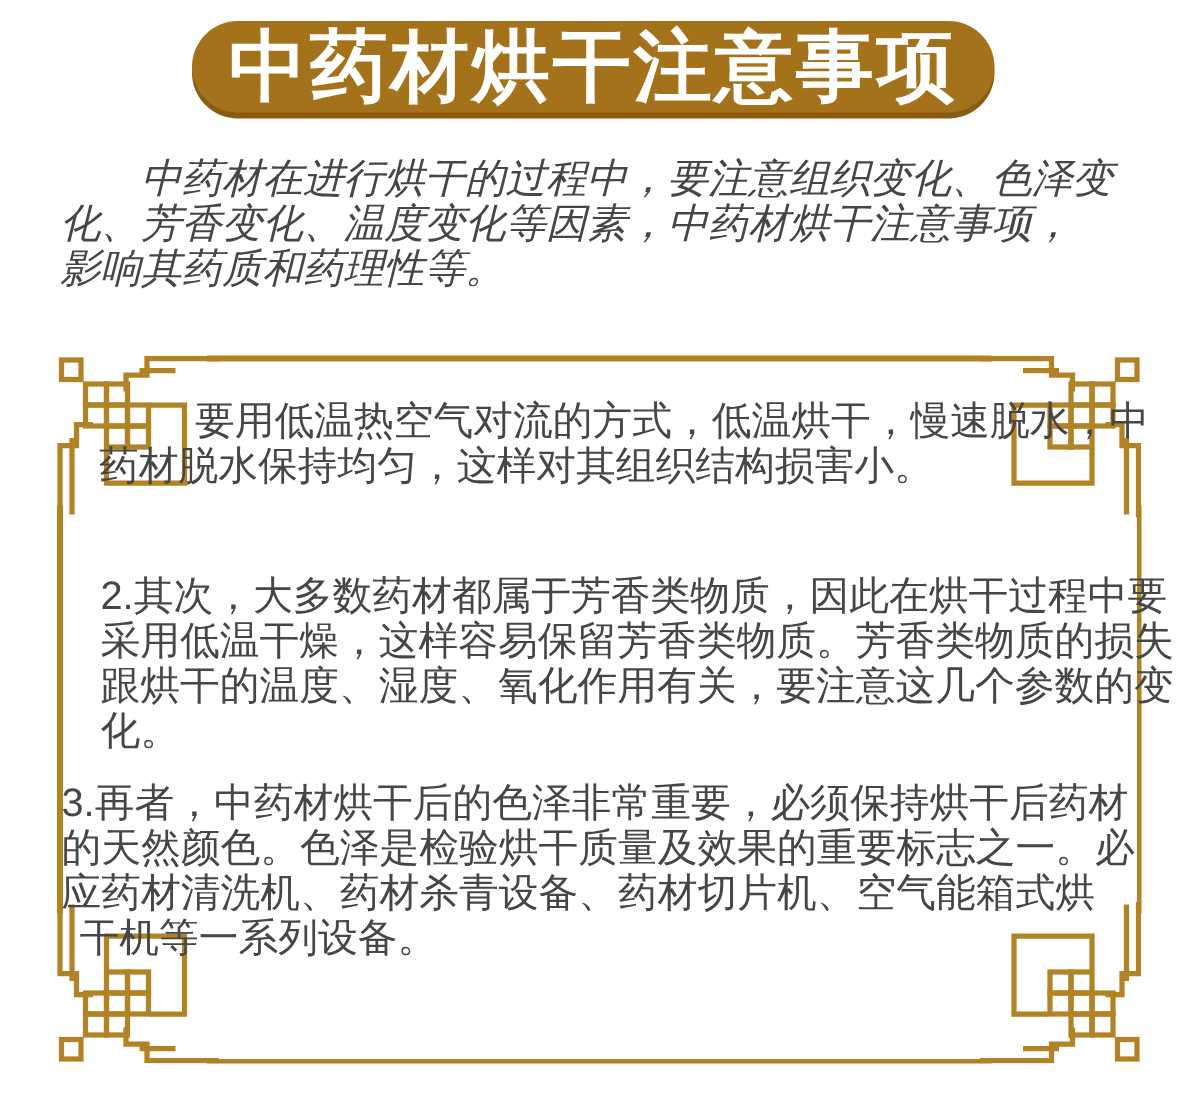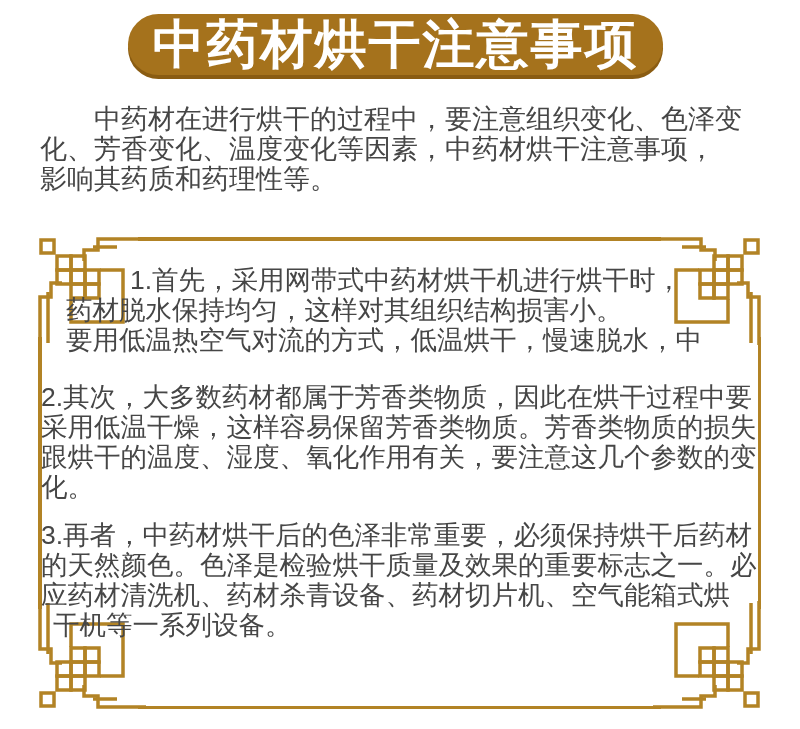--- a/index.html
+++ b/index.html
@@ -19,21 +19,21 @@
     display:flex;align-items:center;justify-content:center;
   }
   .banner-text{
     font-size:52px;font-weight:bold;color:#ffffff;letter-spacing:2px;
     white-space:nowrap;
   }
 
   
   .intro{
     position:absolute;left:40px;top:104px;width:745px;
-    font-size:27px;line-height:30px;color:#464646;
+    font-size:27px;line-height:30px;color:#464646;font-style:italic;
   }
   .tline{white-space:nowrap;}
   .intro .tline.first{text-indent:54px;}
 
   
   .frame{position:absolute;left:38px;top:237px;width:723px;height:472px;}
   .edge{position:absolute;background:#B28325;}
   .edge.top   {left:100px;right:100px;top:0;height:3.5px;}
   .edge.bottom{left:100px;right:100px;bottom:0;height:3.5px;}
   .edge.left  {top:100px;bottom:100px;left:0;width:3.5px;}
@@ -46,21 +46,21 @@
   .corner.br{right:0;bottom:0;transform:scale(-1,-1);}
   .corner svg{display:block;width:108px;height:108px;}
 
   
   .note{
     position:absolute;left:3px;width:717px;
     font-size:26.5px;line-height:30px;color:#464646;
   }
   #note1{top:28px;left:28px;width:700px;}
   #note1 .tline:first-child{text-indent:64px;}
-  #note2{top:145px;}
+  #note2{top:145px;margin-left:26px;}
   #note3{top:283px;}
   #note3 .tline:nth-child(4){text-indent:12px;}
   #note3 .tline:nth-child(5){text-indent:35px;}
 </style>
 </head>
 <body>
 
 <div class="page">
 
   <div class="banner">
@@ -142,23 +142,22 @@
         <rect x="47" y="33" width="14" height="14"></rect>
         <rect x="33" y="47" width="14" height="14"></rect>
         <rect x="47" y="47" width="14" height="14"></rect>
         <path d="M62 33 H85 V85 H33 V62"></path>
         <path d="M10 55 V106"></path>
         <path d="M55 10 H79"></path>
       </svg>
     </div>
 
     <div class="note" id="note1">
-      <div class="tline">1.首先，采用网带式中药材烘干机进行烘干时，</div>
+      <div class="tline">要用低温热空气对流的方式，低温烘干，慢速脱水，中</div>
       <div class="tline">药材脱水保持均匀，这样对其组织结构损害小。</div>
-      <div class="tline">要用低温热空气对流的方式，低温烘干，慢速脱水，中</div>
     </div>
 
     <div class="note" id="note2">
       <div class="tline">2.其次，大多数药材都属于芳香类物质，因此在烘干过程中要</div>
       <div class="tline">采用低温干燥，这样容易保留芳香类物质。芳香类物质的损失</div>
       <div class="tline">跟烘干的温度、湿度、氧化作用有关，要注意这几个参数的变</div>
       <div class="tline">化。</div>
     </div>
 
     <div class="note" id="note3">

